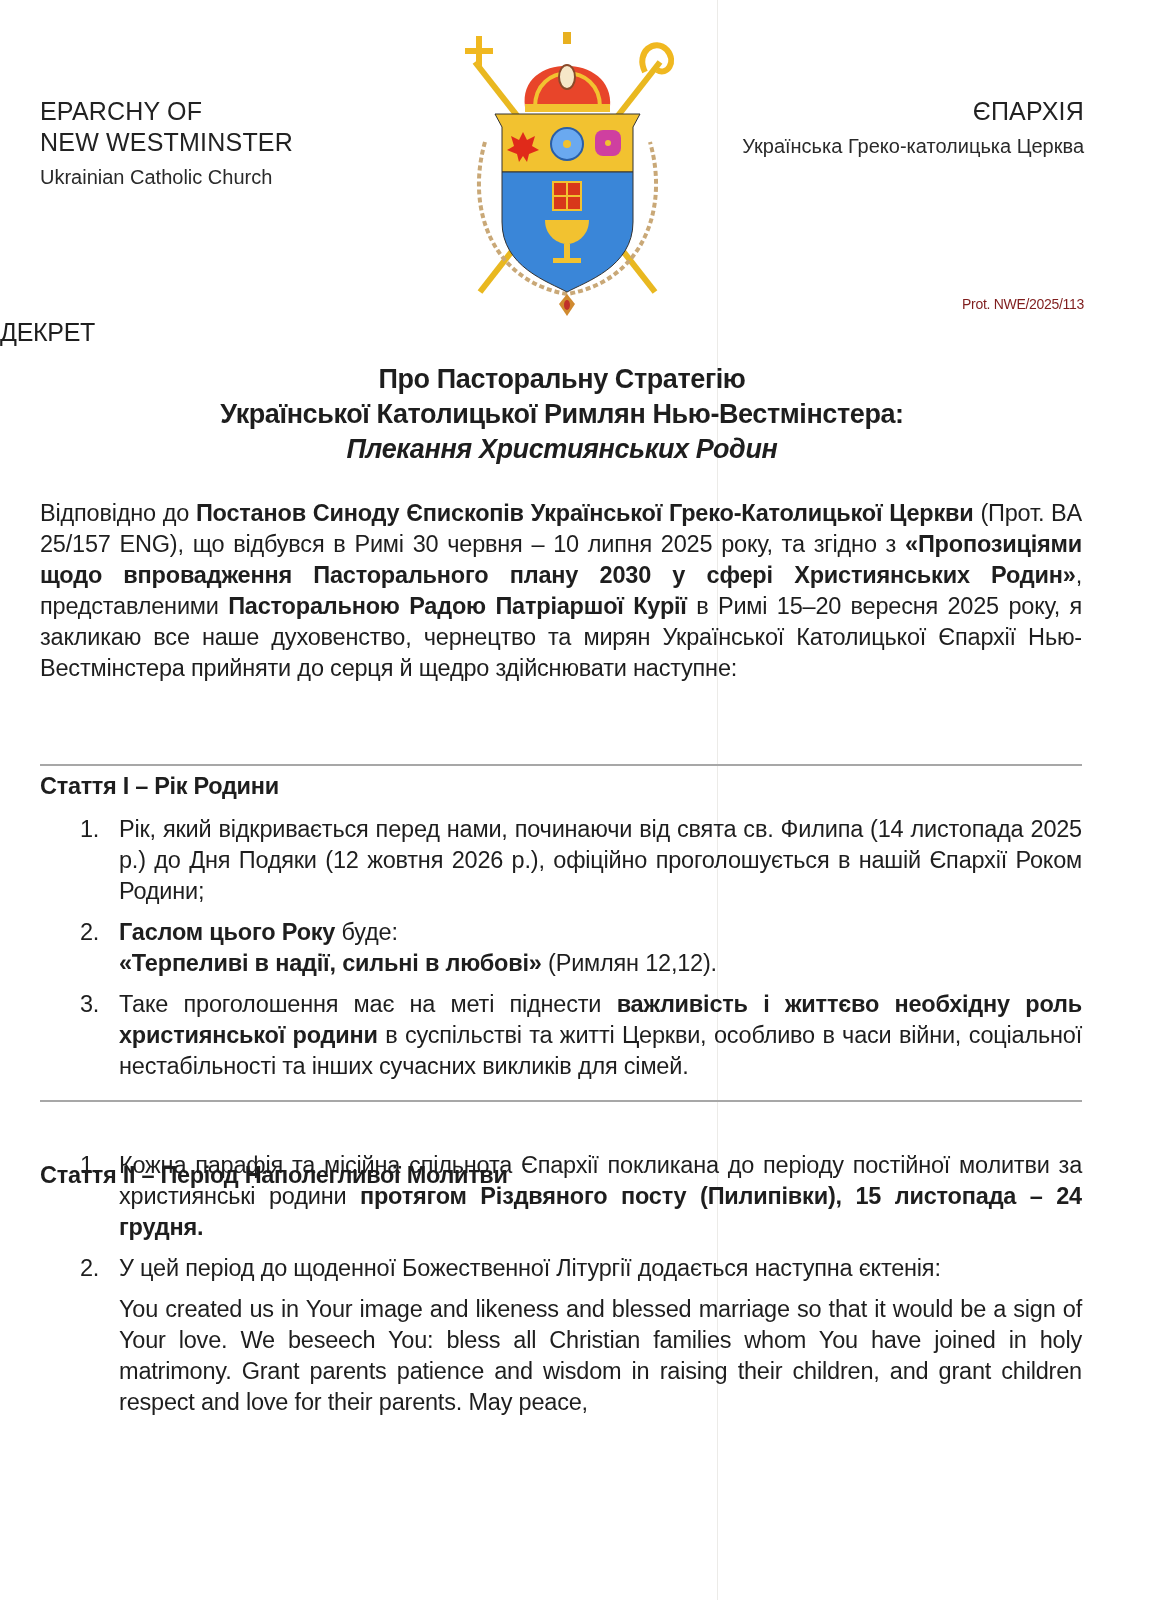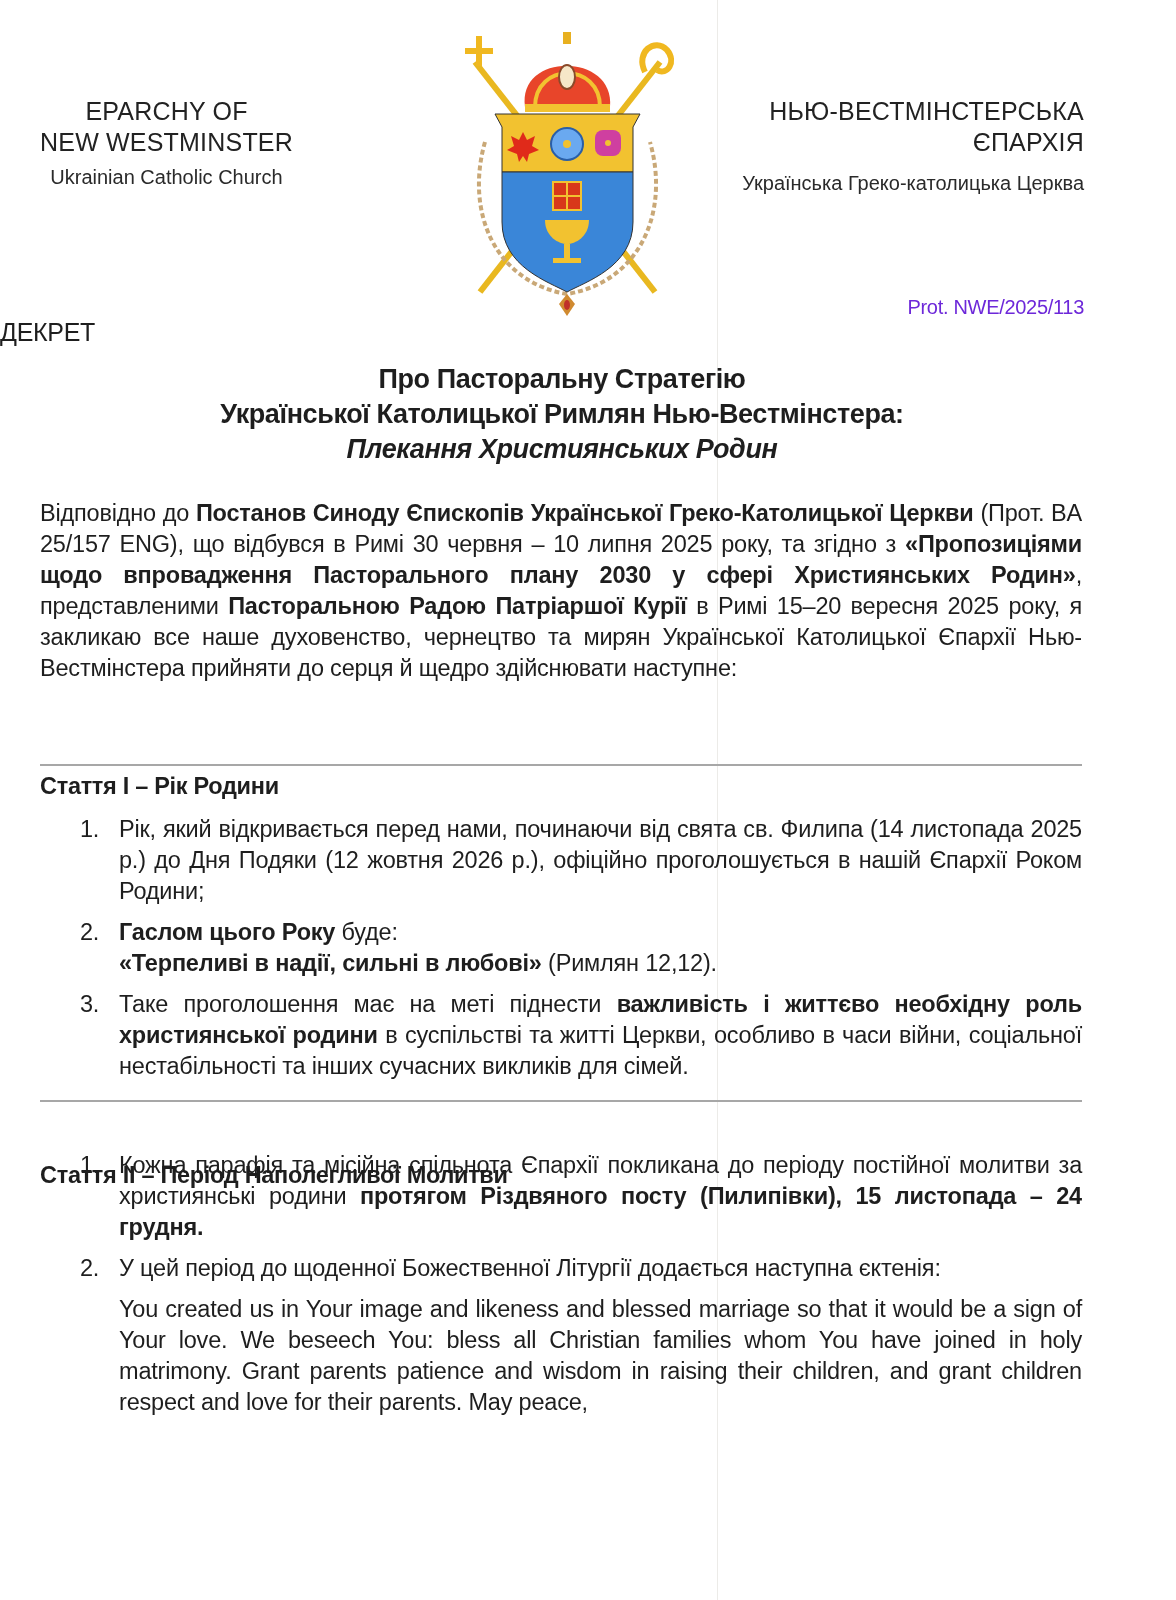--- a/index.html
+++ b/index.html
@@ -1,28 +1,28 @@
 <!DOCTYPE html>
 <html><head>
 <meta charset="utf-8">
 <style>
   html, body { margin: 0; padding: 0; background: #ffffff; }
   body {
     width: 1176px; height: 1600px; position: relative; overflow: hidden;
     font-family: "Liberation Sans", sans-serif; color: #1e1e1e;
   }
   .fold-line { position: absolute; left: 717px; top: 0; width: 1px; height: 1600px; background: #ecebe8; }
-  .hdr-left { position: absolute; left: 40px; top: 96px; text-align: center; }
+  .hdr-left { position: absolute; left: 40px; top: 96px; }
   .hdr-left .l1, .hdr-left .l2 { font-size: 25px; line-height: 31px; color: #222; letter-spacing: 0.2px; }
   .hdr-left .sub { font-size: 20px; line-height: 26px; margin-top: 6px; color: #2a2a2a; }
   .hdr-right { position: absolute; right: 92px; top: 96px; text-align: right; }
   .hdr-right .l1, .hdr-right .l2 { font-size: 25px; line-height: 31px; color: #222; letter-spacing: 0.2px; }
-  .hdr-right .sub { font-size: 20px; line-height: 26px; margin-top: 12px; color: #2a2a2a; }
+  .hdr-right .sub { font-size: 20px; line-height: 26px; margin-top: 6px; color: #2a2a2a; }
   .crest { position: absolute; left: 455px; top: 32px; width: 225px; height: 285px; }
-  .prot { position: absolute; right: 92px; top: 296px; font-size: 20px; color: #6d28d9; letter-spacing: -0.3px; }
+  .prot { position: absolute; right: 92px; top: 296px; font-size: 14px; color: #7f1d1d; letter-spacing: -0.3px; }
   .decree { position: absolute; left: 0; width: 1176px; top: 318px; text-align: left; font-weight: normal; font-size: 25px; letter-spacing: -0.3px; }
   .title { position: absolute; left: 0; width: 1124px; top: 362px; text-align: center; font-weight: bold; font-size: 27px; line-height: 35px; letter-spacing: -0.4px; }
   .title .t3 { font-style: italic; }
   .intro { position: absolute; left: 40px; width: 1042px; top: 498px; font-size: 23.5px; line-height: 31px; text-align: justify; letter-spacing: -0.2px; }
   .b { font-weight: bold; }
   .rule { position: absolute; left: 40px; width: 1042px; height: 2px; background: #a7a7a7; }
   .art-head { position: absolute; left: 40px; font-weight: bold; font-size: 23.5px; letter-spacing: -0.3px; }
   .list { position: absolute; left: 40px; width: 1042px; }
   .item { position: relative; padding-left: 79px; font-size: 23.5px; line-height: 31px; text-align: justify; letter-spacing: -0.2px; margin-bottom: 10px; }
   .item .num { position: absolute; left: 40px; top: 0; }
@@ -78,21 +78,20 @@
     <path d="M90 188 L134 188 C134 205, 120 212, 112 212 C104 212, 90 205, 90 188 Z" fill="#f2c230"></path>
     <rect x="109" y="212" width="6" height="14" fill="#f2c230"></rect>
     <rect x="98" y="226" width="28" height="5" fill="#f2c230"></rect>
 
     <path d="M112 262 L120 272 L112 284 L104 272 Z" fill="#d08a30"></path>
     <ellipse cx="112" cy="273" rx="3" ry="5" fill="#c0302a"></ellipse>
   </svg>
 </div>
 
 <div class="hdr-right">
-  <div class="l1">НЬЮ-ВЕСТМІНСТЕРСЬКА</div>
   <div class="l2">ЄПАРХІЯ</div>
   <div class="sub">Українська Греко-католицька Церква</div>
 </div>
 
 <div class="prot">Prot. NWE/2025/113</div>
 
 <div class="decree">ДЕКРЕТ</div>
 
 <div class="title">
   <div>Про Пасторальну Стратегію</div>

